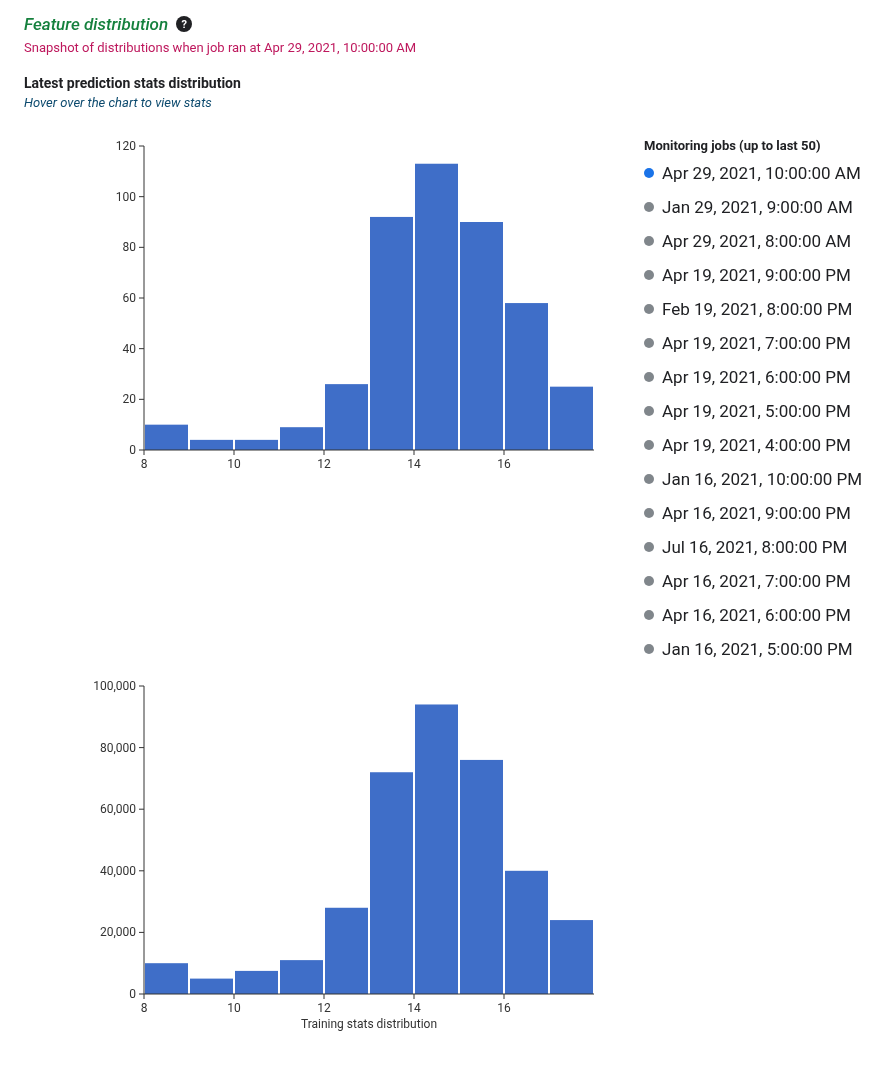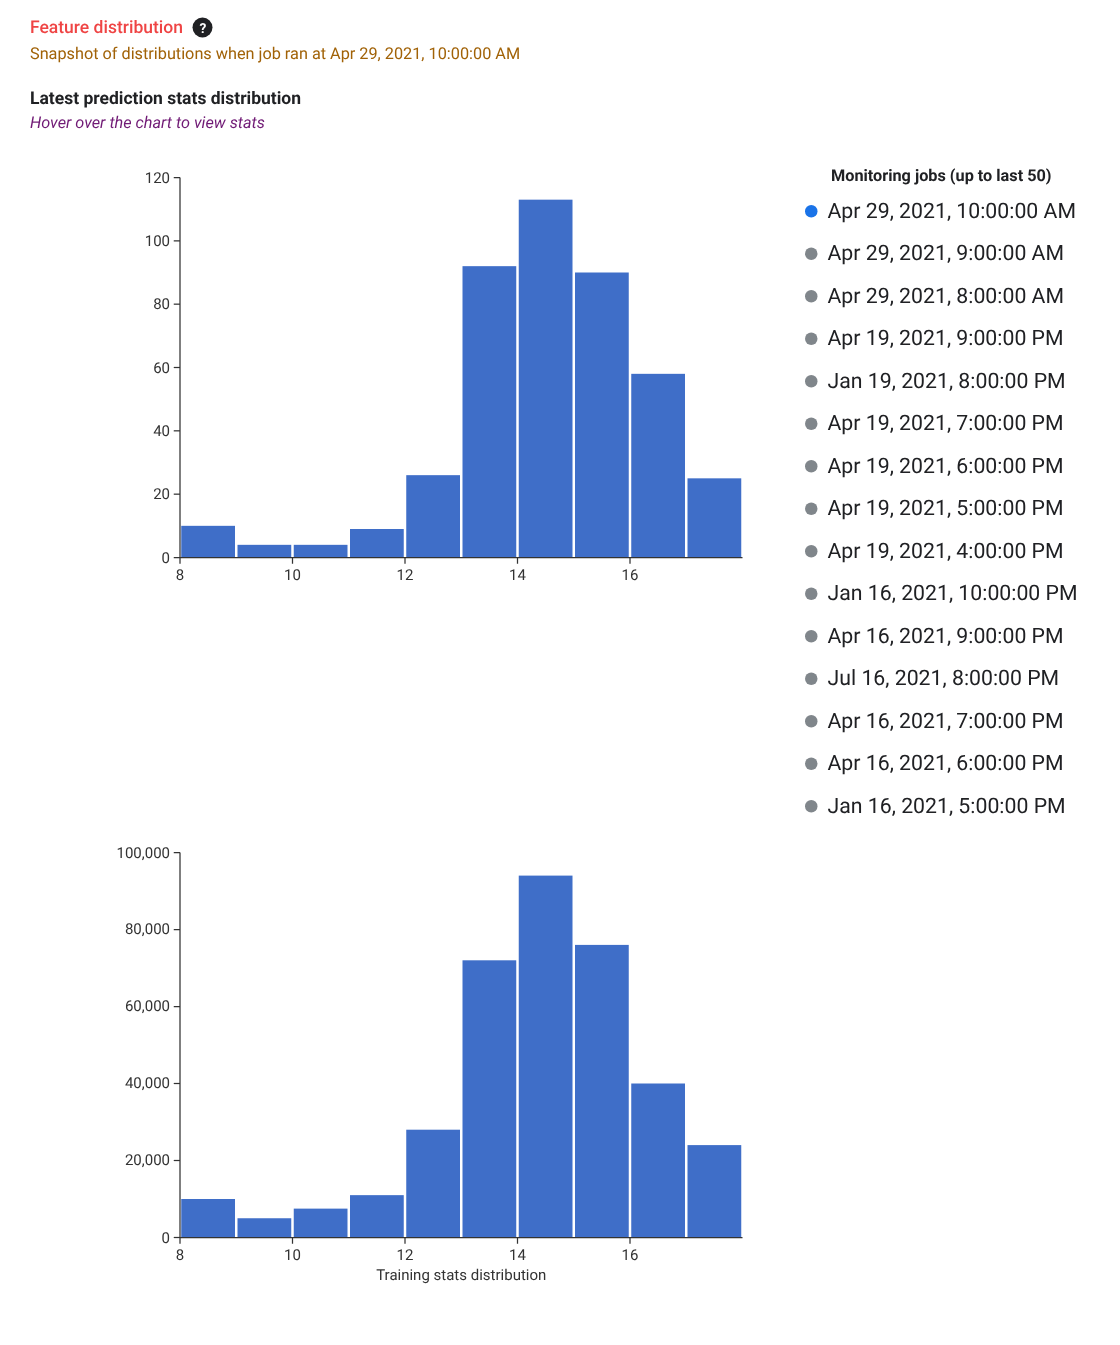--- a/index.html
+++ b/index.html
@@ -10,66 +10,66 @@
       padding: 14px 24px;
       width: 896px;
     }
     .header-row {
       display: flex;
       align-items: center;
       gap: 8px;
       margin-bottom: 6px;
     }
     .page-title {
-      font-size: 14px;
+      font-size: 17px;
       font-weight: 500;
-      color: #ef4444;
+      color: #15803d;
+      font-style: italic;
     }
     .help-icon {
       width: 16px;
       height: 16px;
       border-radius: 50%;
       background: #202124;
       color: #fff;
       display: inline-flex;
       align-items: center;
       justify-content: center;
       font-size: 11px;
       font-weight: 700;
     }
     .subtitle {
       font-size: 13px;
-      color: #a16207;
+      color: #be185d;
       margin-bottom: 20px;
     }
     .section-title {
       font-size: 14px;
       font-weight: 700;
       color: #202124;
       margin-bottom: 4px;
     }
     .hint-text {
       font-size: 13px;
       font-style: italic;
-      color: #701a75;
+      color: #0c4a6e;
       margin-bottom: 24px;
     }
     .content-row {
       display: flex;
       align-items: flex-start;
       gap: 40px;
     }
     .charts-col { flex: 0 0 auto; }
     .jobs-col { flex: 0 0 auto; padding-top: 4px; }
     .jobs-title {
       font-size: 13px;
       font-weight: 700;
       color: #202124;
       margin-bottom: 10px;
-      text-align: center;
     }
     .job-item {
       display: flex;
       align-items: center;
       gap: 8px;
       font-size: 17px;
       color: #202124;
       margin-bottom: 14px;
       cursor: pointer;
     }
@@ -186,33 +186,33 @@
   </div>
   <div class="jobs-col">
     <div class="jobs-title">Monitoring jobs (up to last 50)</div>
     <div id="jobs-list">
         <div class="job-item">
           <span class="job-dot selected"></span>
           <span>Apr 29, 2021, 10:00:00 AM</span>
         </div>
         <div class="job-item">
           <span class="job-dot"></span>
-          <span>Apr 29, 2021, 9:00:00 AM</span>
+          <span>Jan 29, 2021, 9:00:00 AM</span>
         </div>
         <div class="job-item">
           <span class="job-dot"></span>
           <span>Apr 29, 2021, 8:00:00 AM</span>
         </div>
         <div class="job-item">
           <span class="job-dot"></span>
           <span>Apr 19, 2021, 9:00:00 PM</span>
         </div>
         <div class="job-item">
           <span class="job-dot"></span>
-          <span>Jan 19, 2021, 8:00:00 PM</span>
+          <span>Feb 19, 2021, 8:00:00 PM</span>
         </div>
         <div class="job-item">
           <span class="job-dot"></span>
           <span>Apr 19, 2021, 7:00:00 PM</span>
         </div>
         <div class="job-item">
           <span class="job-dot"></span>
           <span>Apr 19, 2021, 6:00:00 PM</span>
         </div>
         <div class="job-item">

